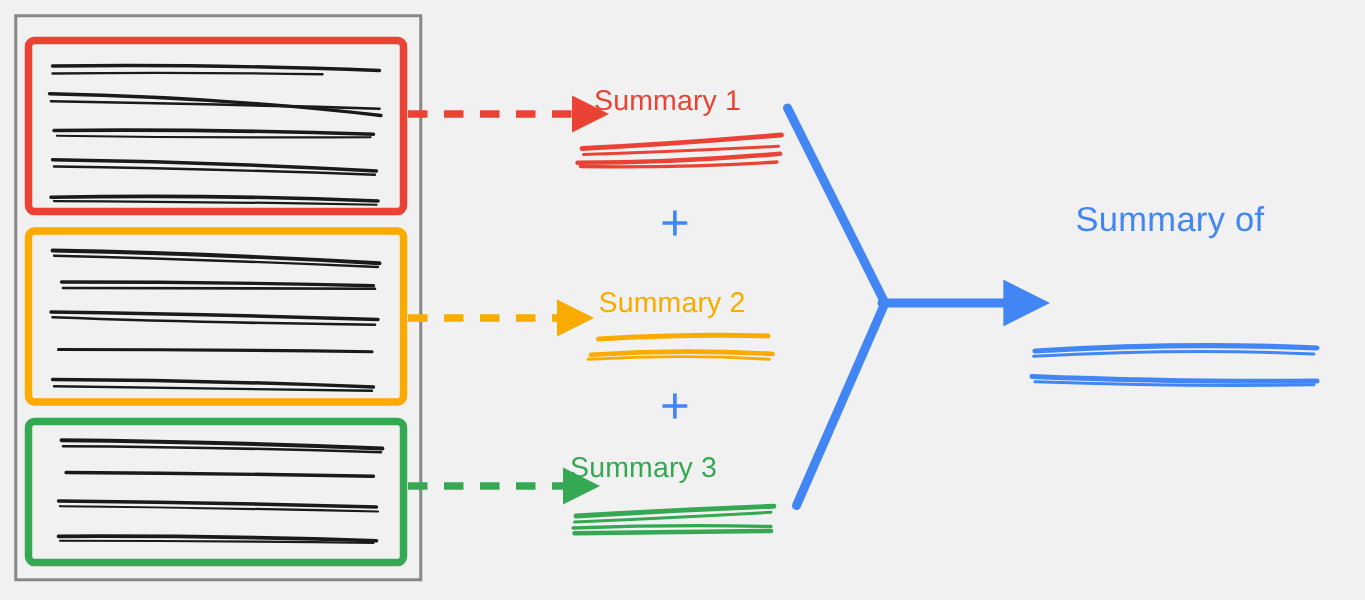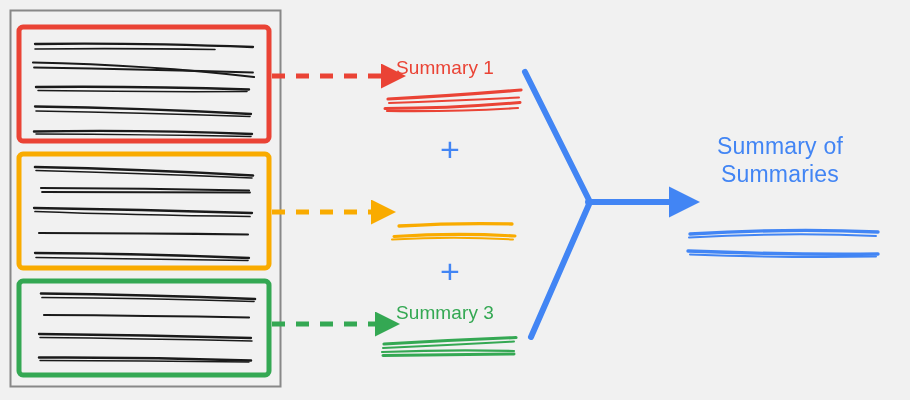--- a/index.html
+++ b/index.html
@@ -151,25 +151,25 @@
       <path d="M690 234 Q790 228 878 232" stroke-width="3.4"></path>
       <path d="M689 237.5 Q790 232 876 236" stroke-width="2"></path>
       <path d="M688 251 Q790 255 878 254" stroke-width="3.4"></path>
       <path d="M690 254.5 Q790 258 876 256.5" stroke-width="2"></path>
     </g>
 
   </svg>
 
   <div class="lbl sum-label" style="left:396px; top:57px; color:#EA4335;">Summary 1</div>
 
+  <div class="lbl sum-label" style="left:399px; top:192px; color:#F9AB00;">Summary 2</div>
 
-  <div class="lbl sum-label" style="left:396px; top:302px; color:#34A853;">Summary 3</div>
+  <div class="lbl sum-label" style="left:380px; top:302px; color:#34A853;">Summary 3</div>
 
   <div class="lbl" style="left:440px; top:132px; font-size:34px; font-weight:400; color:#4285F4; line-height:1;">+</div>
 
   <div class="lbl" style="left:440px; top:254px; font-size:34px; font-weight:400; color:#4285F4; line-height:1;">+</div>
 
   <div style="position:absolute; left:685px; top:132px; width:190px; color:#4285F4;">
     <div class="sos-label">Summary of</div>
-    <div class="sos-label">Summaries</div>
   </div>
 
 </div>
 
 </body></html>

